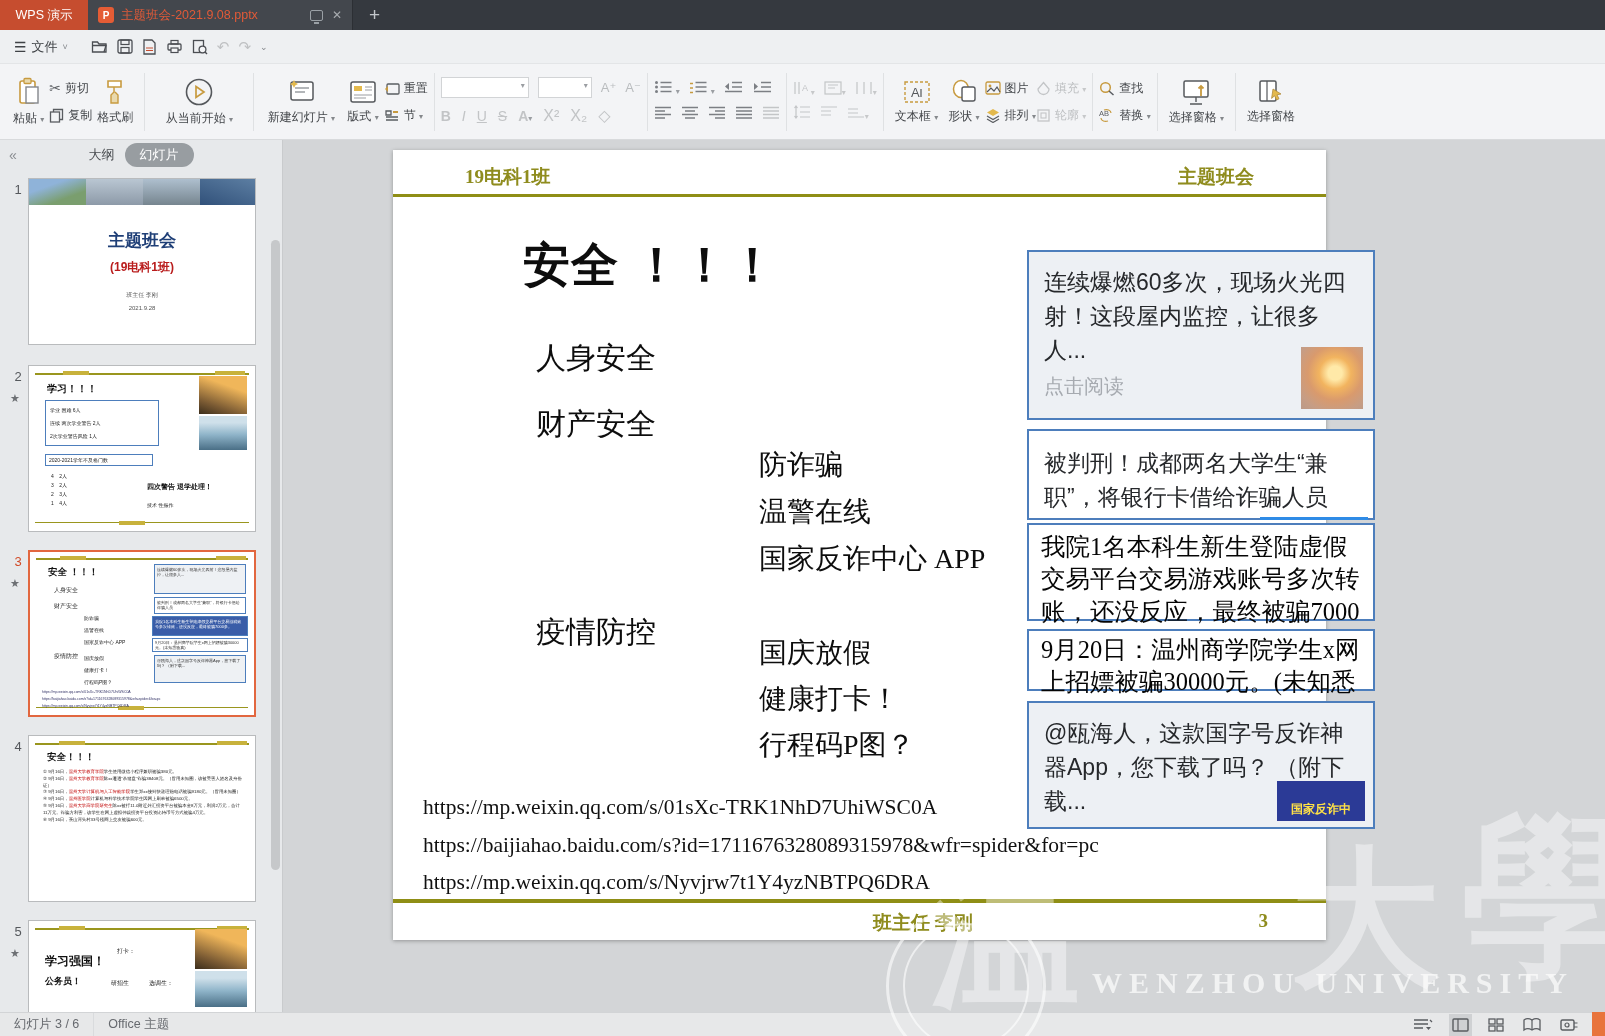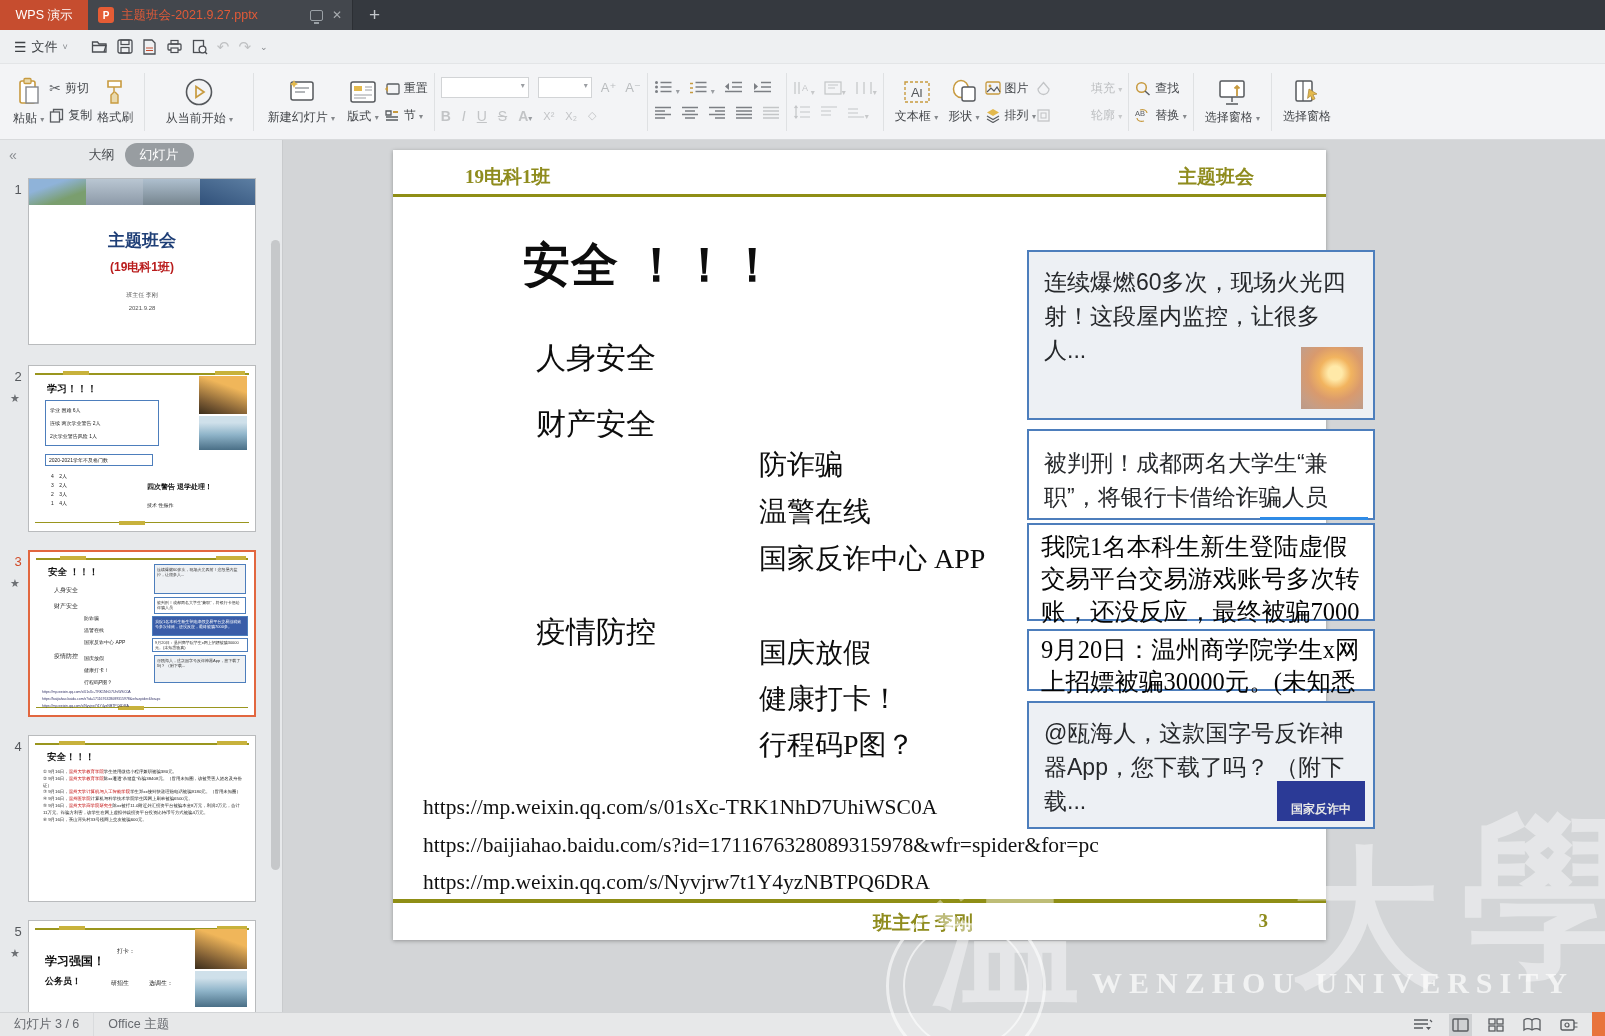--- a/index.html
+++ b/index.html
@@ -29,32 +29,32 @@
   .menu-items { display:flex; align-items:center; margin-left:4px; }
   .mi { font-size:13px; color:#333; padding:0 14px; line-height:34px; white-space:nowrap; }
   .mi-active { background:#e97746; color:#fff; border-radius:14px; line-height:25px; padding:0 15px; margin:0 7px; }
 
   
   .ribbon { position:absolute; top:64px; left:0; right:0; height:76px; background:#f3f4f6; border-bottom:1px solid #d8dadc; display:flex; align-items:center; padding-left:8px; }
   .rsep { width:1px; height:58px; background:#dfe1e3; margin:0 6px; flex:0 0 1px; }
   .bigbtn { display:flex; flex-direction:column; align-items:center; justify-content:center; gap:3px; height:64px; padding:0 5px; }
   .bigbtn .lbl, .smbtn .lbl { font-size:12px; color:#44474b; white-space:nowrap; }
   .lbl .c { font-size:8px; color:#85888c; }
-  .dis .lbl { color:#bcbec0;margin-left:36px; }
+  .dis .lbl { color:#bcbec0; }
   .smcol { display:flex; flex-direction:column; justify-content:center; gap:7px; height:64px; }
   .smbtn { display:flex; align-items:center; gap:4px; height:20px; }
   .combo { width:88px; height:21px; background:#fff; border:1px solid #d2d4d6; position:relative; }
   .combo.sz { width:54px; }
   .combo::after { content:"▾"; position:absolute; right:3px; top:3px; font-size:8px; color:#9b9ea2; }
   .fmtrow { display:flex; align-items:center; gap:11px; height:22px; }
   .fmt { font-size:14px; color:#c2c4c6; font-weight:bold; }
   .fmt.i { font-style:italic; font-weight:normal; }
   .fmt.u { text-decoration:underline; font-weight:normal; }
   .fmt.s { text-decoration:line-through; font-weight:normal; }
-  .fmt.xx { font-size:11px; font-weight:normal; }
+  .fmt.xx { font-size:16px; font-weight:normal; }
   .asz { font-size:13px; color:#b9bcbe; }
   .caret8 { font-size:8px; color:#9b9ea2; }
   .dis-ic { color:#c6c8ca; font-size:12px; }
   .grid2 { display:flex; flex-direction:column; gap:7px; justify-content:center; height:64px; }
   .grow { display:flex; align-items:center; gap:9px; }
 
   
   .sidebar { position:absolute; top:140px; left:0; width:283px; height:872px; background:#e7e9eb; border-right:1px solid #c9cbcd; overflow:hidden; }
   .sb-head { height:30px; display:flex; align-items:center; position:relative; }
   .sb-collapse { position:absolute; left:9px; color:#8a8d91; font-size:14px; }
@@ -86,21 +86,21 @@
   .sl-url { position:absolute; left:30px; font-size:21.5px; color:#111; font-family:"Liberation Serif",serif; }
   .sl-frule { position:absolute; left:0; right:0; top:749px; height:4px; background:#8f8e15; }
   .sl-foot { position:absolute; top:760px; font-size:19px; font-weight:bold; color:#8f8c1e; font-family:"Liberation Serif",serif; }
   .card { position:absolute; left:634px; width:348px; border:2px solid #4d7ebc; background:#fff; }
   .card.gray { background:#edf0f4; }
   .card .txt { font-size:23px; line-height:1.48; color:#26282b; padding:13px 15px 0 15px; }
   .card .sub { font-size:20px; color:#a6aab0; padding:6px 15px; }
   .card .img { position:absolute; }
   .fireimg { right:10px; bottom:9px; width:62px; height:62px; background:radial-gradient(circle at 55% 42%, #ffe9a8 0 14%, #f2b45f 32%, #d99a6d 55%, #c69d85 80%, #bb9a88); }
   .bluebar { position:absolute; right:5px; bottom:-2px; width:108px; height:3px; background:#2e8be6; }
-  .appimg { right:8px; bottom:6px; width:88px; height:40px; background:#2b3a96; color:#e5e5e5; font-size:12px; font-weight:bold; display:flex; align-items:flex-end; justify-content:center; padding-bottom:3px;text-align:center; }
+  .appimg { right:8px; bottom:6px; width:88px; height:40px; background:#2b3a96; color:#fde047; font-size:12px; font-weight:bold; display:flex; align-items:flex-end; justify-content:center; padding-bottom:3px;text-align:center; }
   .card .stxt { font-family:"Liberation Serif",serif; font-size:24.5px; line-height:1.32; color:#050505; padding:6px 12px; }
 
   
   .notesbar { position:absolute; left:0; right:0; top:842px; height:30px; background:#e3e5e7; border-top:1px solid #d0d2d4; display:flex; align-items:center; gap:8px; padding-left:11px; }
   .notesbar .ph { font-size:13px; color:#3a3d41; }
   .statusbar { position:absolute; left:0; right:0; bottom:0; height:24px; background:#e7e8e9; border-top:1px solid #d2d4d6; display:flex; align-items:center; font-size:12.5px; color:#66696e; }
   .statusbar .cell { padding:0 14px; height:100%; display:flex; align-items:center; border-right:1px solid #d9dbdd; }
   .sb-right { position:absolute; right:24px; display:flex; align-items:center; gap:13px; height:24px; }
   .vico { display:flex; align-items:center; justify-content:center; height:22px; padding:0 3px; }
   .vico.sel { background:#cfd1d3; }
@@ -113,21 +113,21 @@
   .wm-en { left:1092px; top:966px; font-size:30px; font-weight:bold; letter-spacing:7px; font-family:"Liberation Serif",serif; color:rgba(255,255,255,.68); }
   .wm-zh { font-family:"Liberation Serif",serif; color:rgba(255,255,255,.42); font-weight:bold; }
 </style>
 </head>
 <body>
 
 <div class="tabbar">
   <div class="wps-btn">WPS 演示</div>
   <div class="doc-tab">
     <span class="doc-ico">P</span>
-    <span class="doc-title">主题班会-2021.9.27.pptx</span>
+    <span class="doc-title">主题班会-2021.9.08.pptx</span>
     <span class="tab-mon"></span>
     <span class="tab-close">✕</span>
   </div>
   <div class="newtab">+</div>
 </div>
 
 <div class="menubar">
   <div class="file-grp">
     <span class="hamb">☰</span>
     <span>文件</span>
@@ -547,20 +547,21 @@
     <div class="sl-s" style="left:366px;top:296px">防诈骗</div>
     <div class="sl-s" style="left:366px;top:343px">温警在线</div>
     <div class="sl-s" style="left:366px;top:390px">国家反诈中心 APP</div>
     <div class="sl-b" style="left:143px;top:462px">疫情防控</div>
     <div class="sl-s" style="left:366px;top:484px">国庆放假</div>
     <div class="sl-s" style="left:366px;top:530px">健康打卡！</div>
     <div class="sl-s" style="left:366px;top:576px">行程码P图？</div>
 
     <div class="card gray" style="top:100px;height:170px">
       <div class="txt">连续爆燃60多次，现场火光四射！这段屋内监控，让很多人...</div>
+      <div class="sub">点击阅读</div>
       <div class="img fireimg"></div>
     </div>
     <div class="card" style="top:279px;height:91px">
       <div class="txt" style="padding-top:15px">被判刑！成都两名大学生“兼职”，将银行卡借给诈骗人员</div>
       <div class="bluebar"></div>
     </div>
     <div class="card" style="top:373px;height:98px">
       <div class="stxt">我院1名本科生新生登陆虚假交易平台交易游戏账号多次转账，还没反应，最终被骗7000多。</div>
     </div>
     <div class="card" style="top:479px;height:62px">

